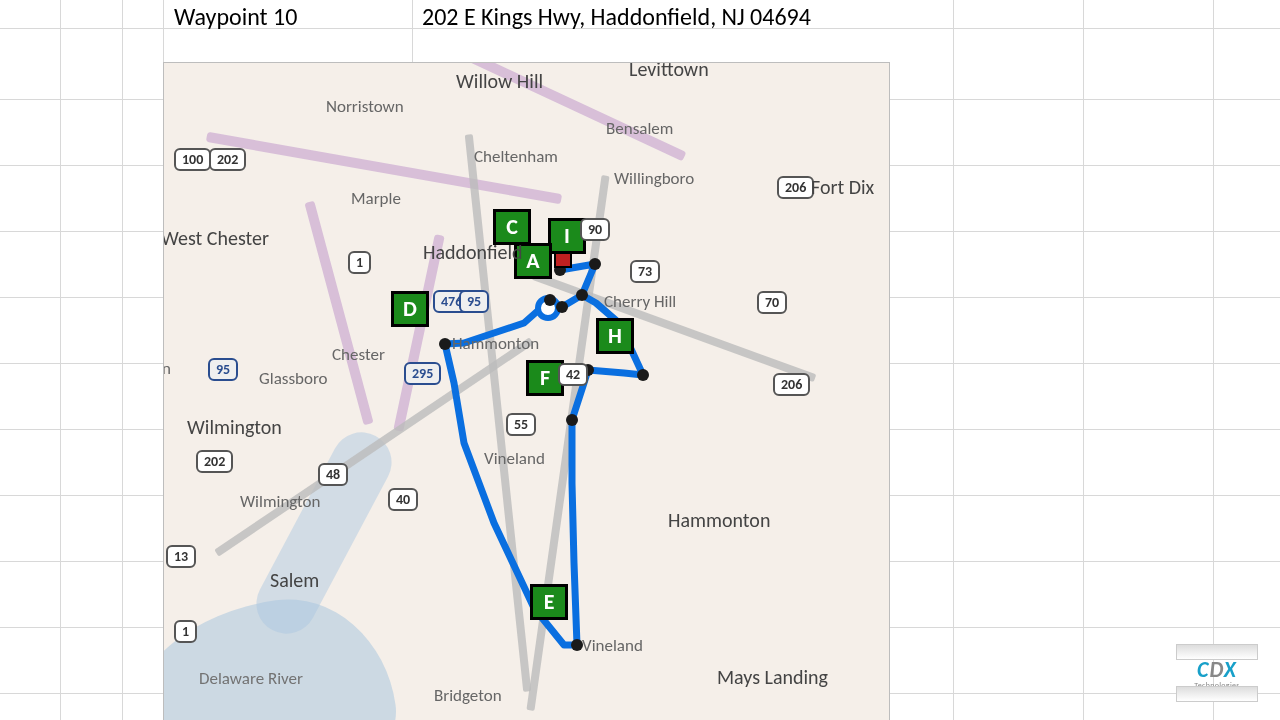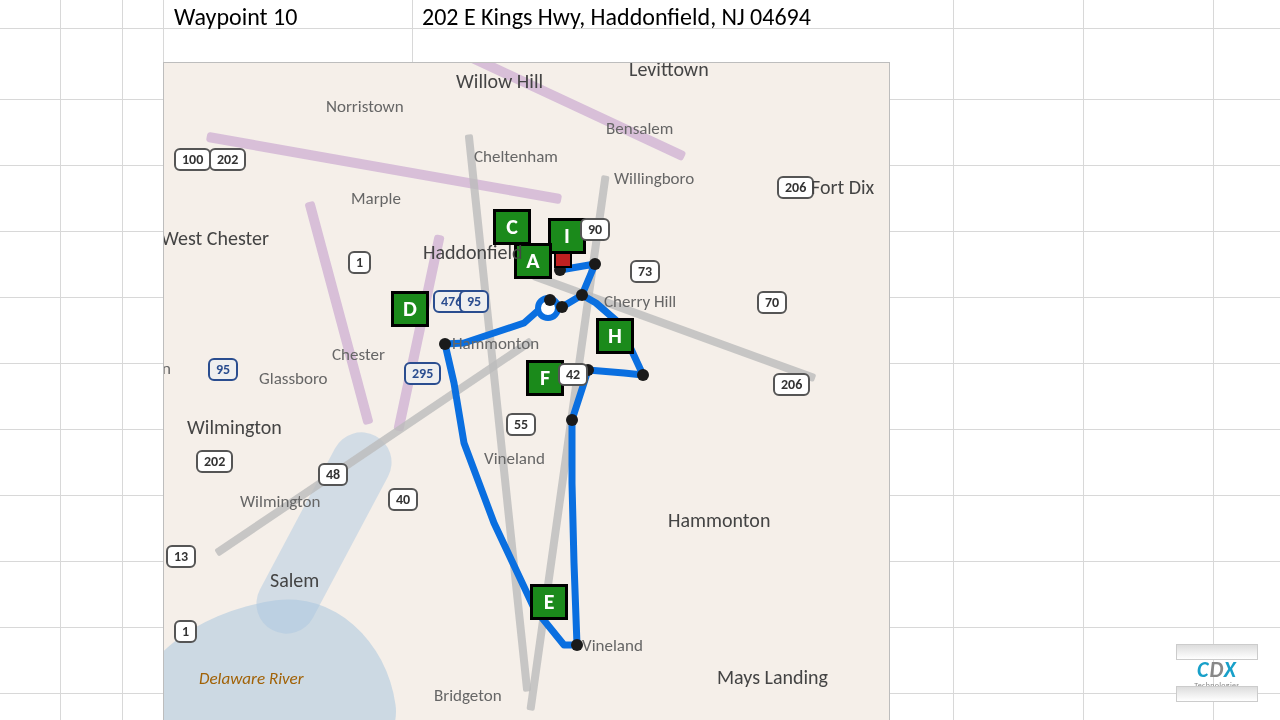--- a/index.html
+++ b/index.html
@@ -141,21 +141,21 @@
     <div class="city citysm" style="left:440px;top:228px">Cherry Hill</div>
     <div class="city citysm" style="left:168px;top:281px">Chester</div>
     <div class="city citysm" style="left:288px;top:270px">Hammonton</div>
     <div class="city citysm" style="left:95px;top:305px">Glassboro</div>
     <div class="city" style="left:23px;top:352px">Wilmington</div>
     <div class="city citysm" style="left:320px;top:385px">Vineland</div>
     <div class="city citysm" style="left:76px;top:428px">Wilmington</div>
     <div class="city" style="left:504px;top:445px">Hammonton</div>
     <div class="city" style="left:106px;top:505px">Salem</div>
     <div class="city citysm" style="left:418px;top:572px">Vineland</div>
-    <div class="city citysm" style="left:35px;top:605px;font-style:italic;color:#a16207">Delaware River</div>
+    <div class="city citysm" style="left:35px;top:605px;color:#737373">Delaware River</div>
     <div class="city citysm" style="left:270px;top:622px">Bridgeton</div>
     <div class="city" style="left:553px;top:602px">Mays Landing</div>
     <div class="city citysm" style="left:-2px;top:295px">n</div>
   </div>
 
   <div class="logo">
     <div class="bar top"></div>
     <div class="bar bot"></div>
     <div class="txt">
       <span class="c">C</span><span class="d">D</span><span class="x">X</span>

